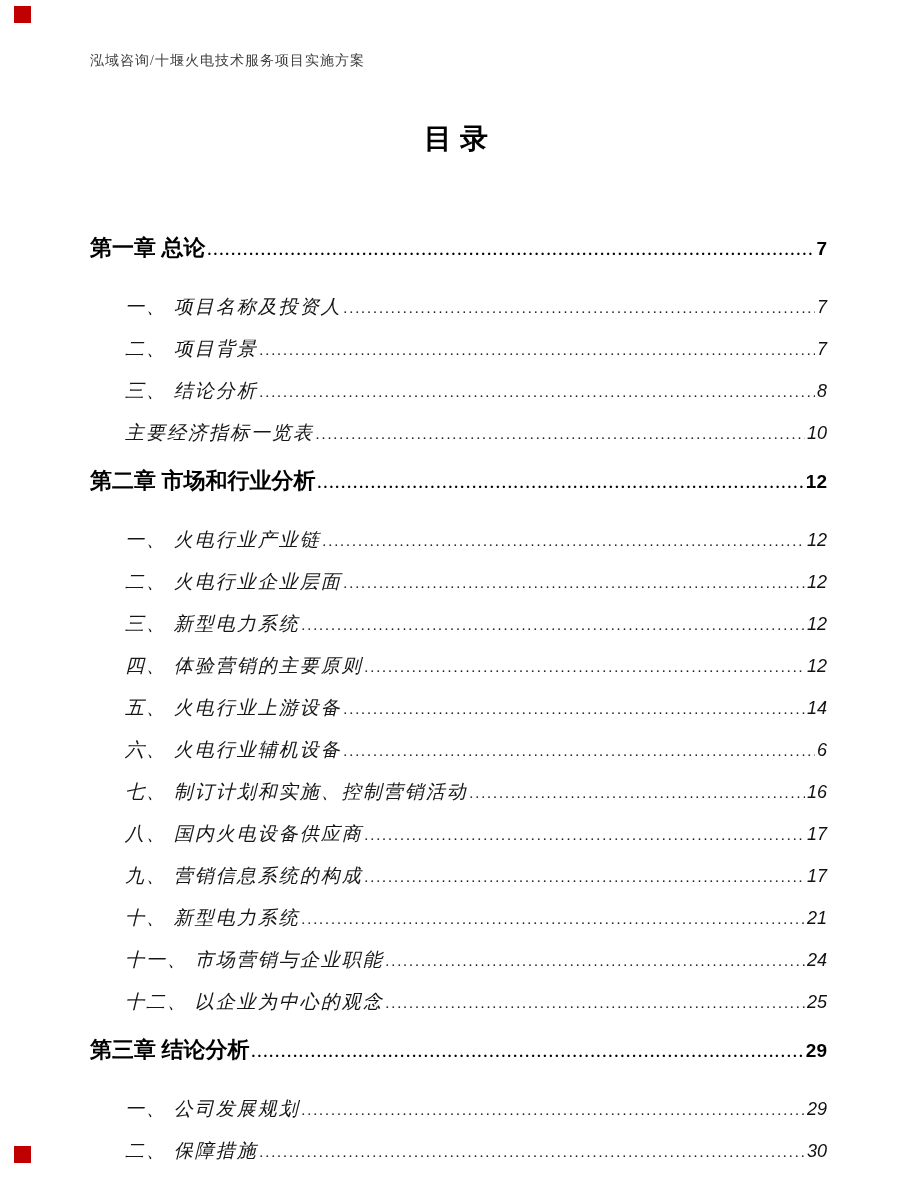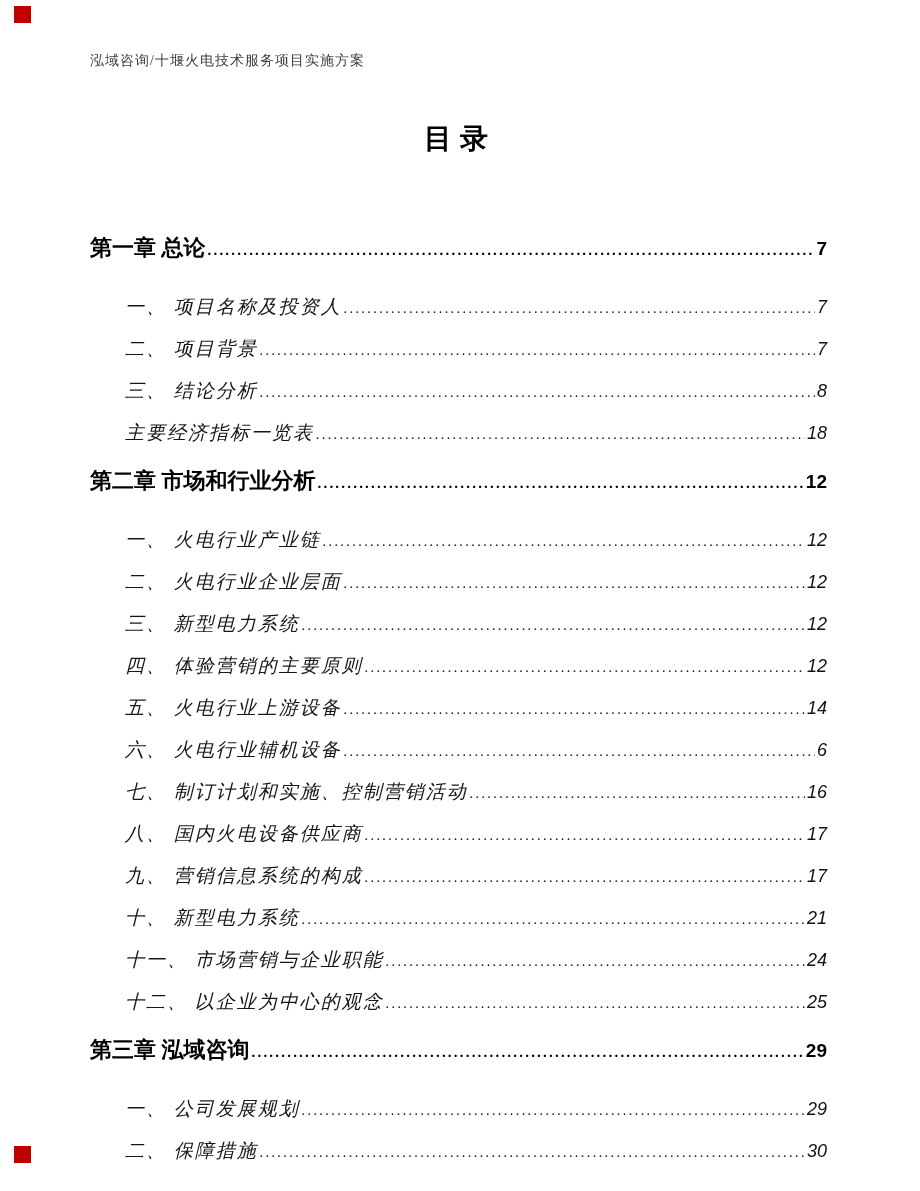--- a/index.html
+++ b/index.html
@@ -72,21 +72,21 @@
         <span class="pg">7</span>
       </div>
       <div class="row item">
         <span class="label">三、 结论分析</span>
         <span class="dots"></span>
         <span class="pg">8</span>
       </div>
       <div class="row item">
         <span class="label">主要经济指标一览表</span>
         <span class="dots"></span>
-        <span class="pg">18</span>
+        <span class="pg">10</span>
       </div>
       <div class="row chapter">
         <span class="label">第二章 市场和行业分析</span>
         <span class="dots"></span>
         <span class="pg">12</span>
       </div>
       <div class="row item">
         <span class="label">一、 火电行业产业链</span>
         <span class="dots"></span>
         <span class="pg">12</span>
@@ -140,21 +140,21 @@
         <span class="label">十一、 市场营销与企业职能</span>
         <span class="dots"></span>
         <span class="pg">24</span>
       </div>
       <div class="row item">
         <span class="label">十二、 以企业为中心的观念</span>
         <span class="dots"></span>
         <span class="pg">25</span>
       </div>
       <div class="row chapter">
-        <span class="label">第三章 泓域咨询</span>
+        <span class="label">第三章 结论分析</span>
         <span class="dots"></span>
         <span class="pg">29</span>
       </div>
       <div class="row item">
         <span class="label">一、 公司发展规划</span>
         <span class="dots"></span>
         <span class="pg">29</span>
       </div>
       <div class="row item">
         <span class="label">二、 保障措施</span>

